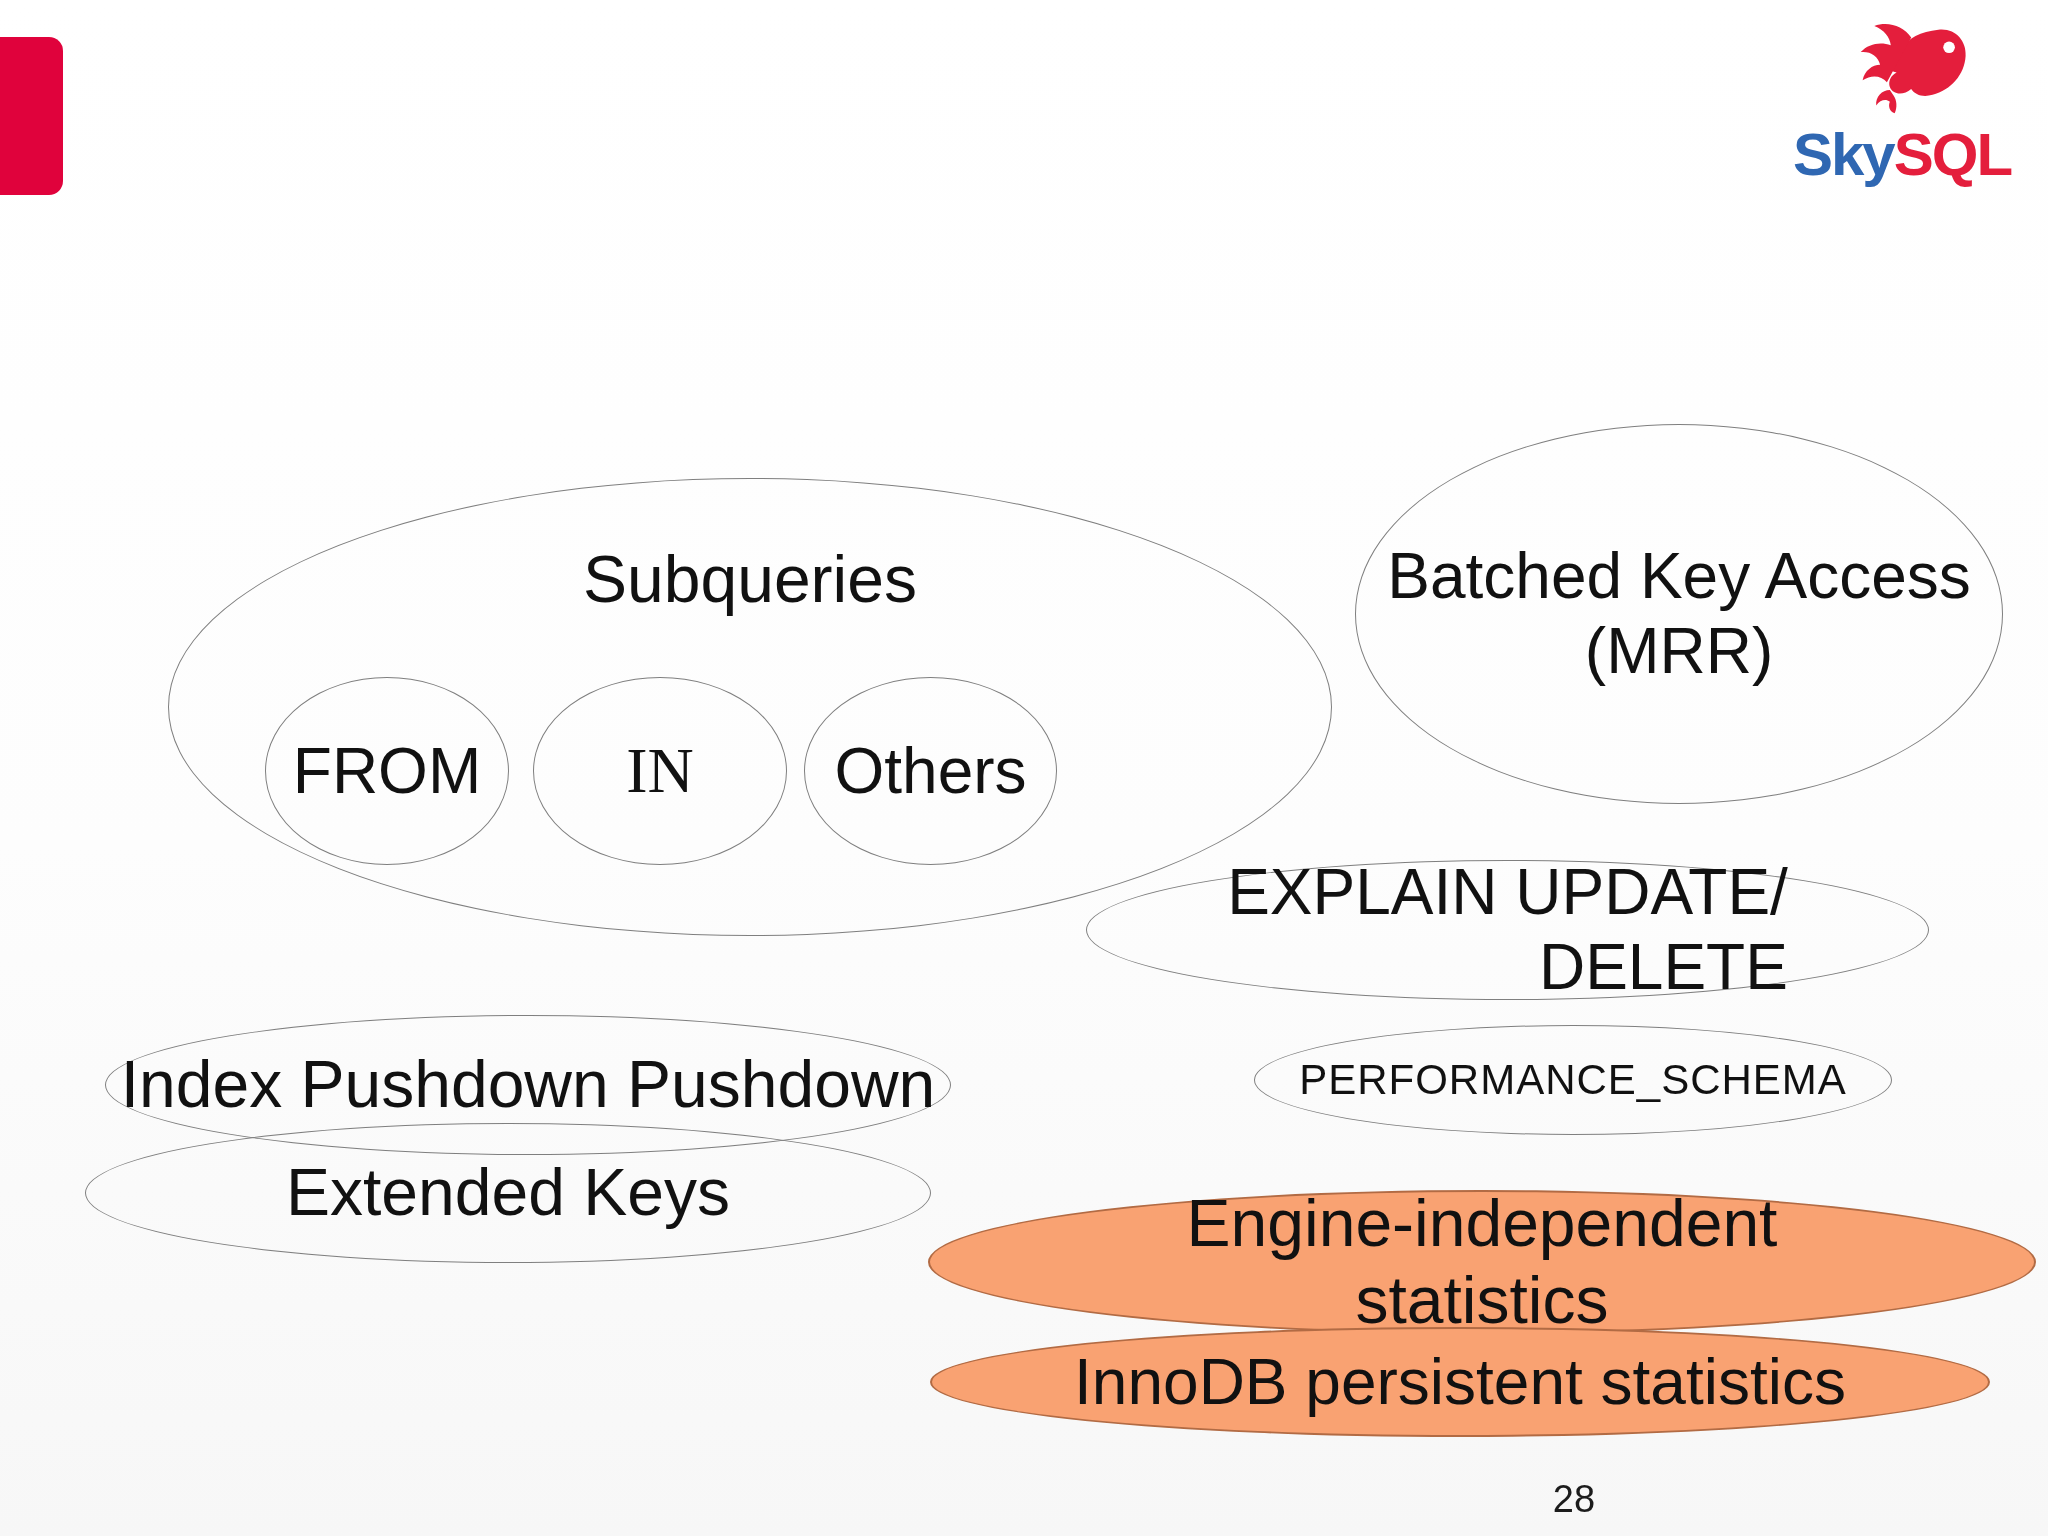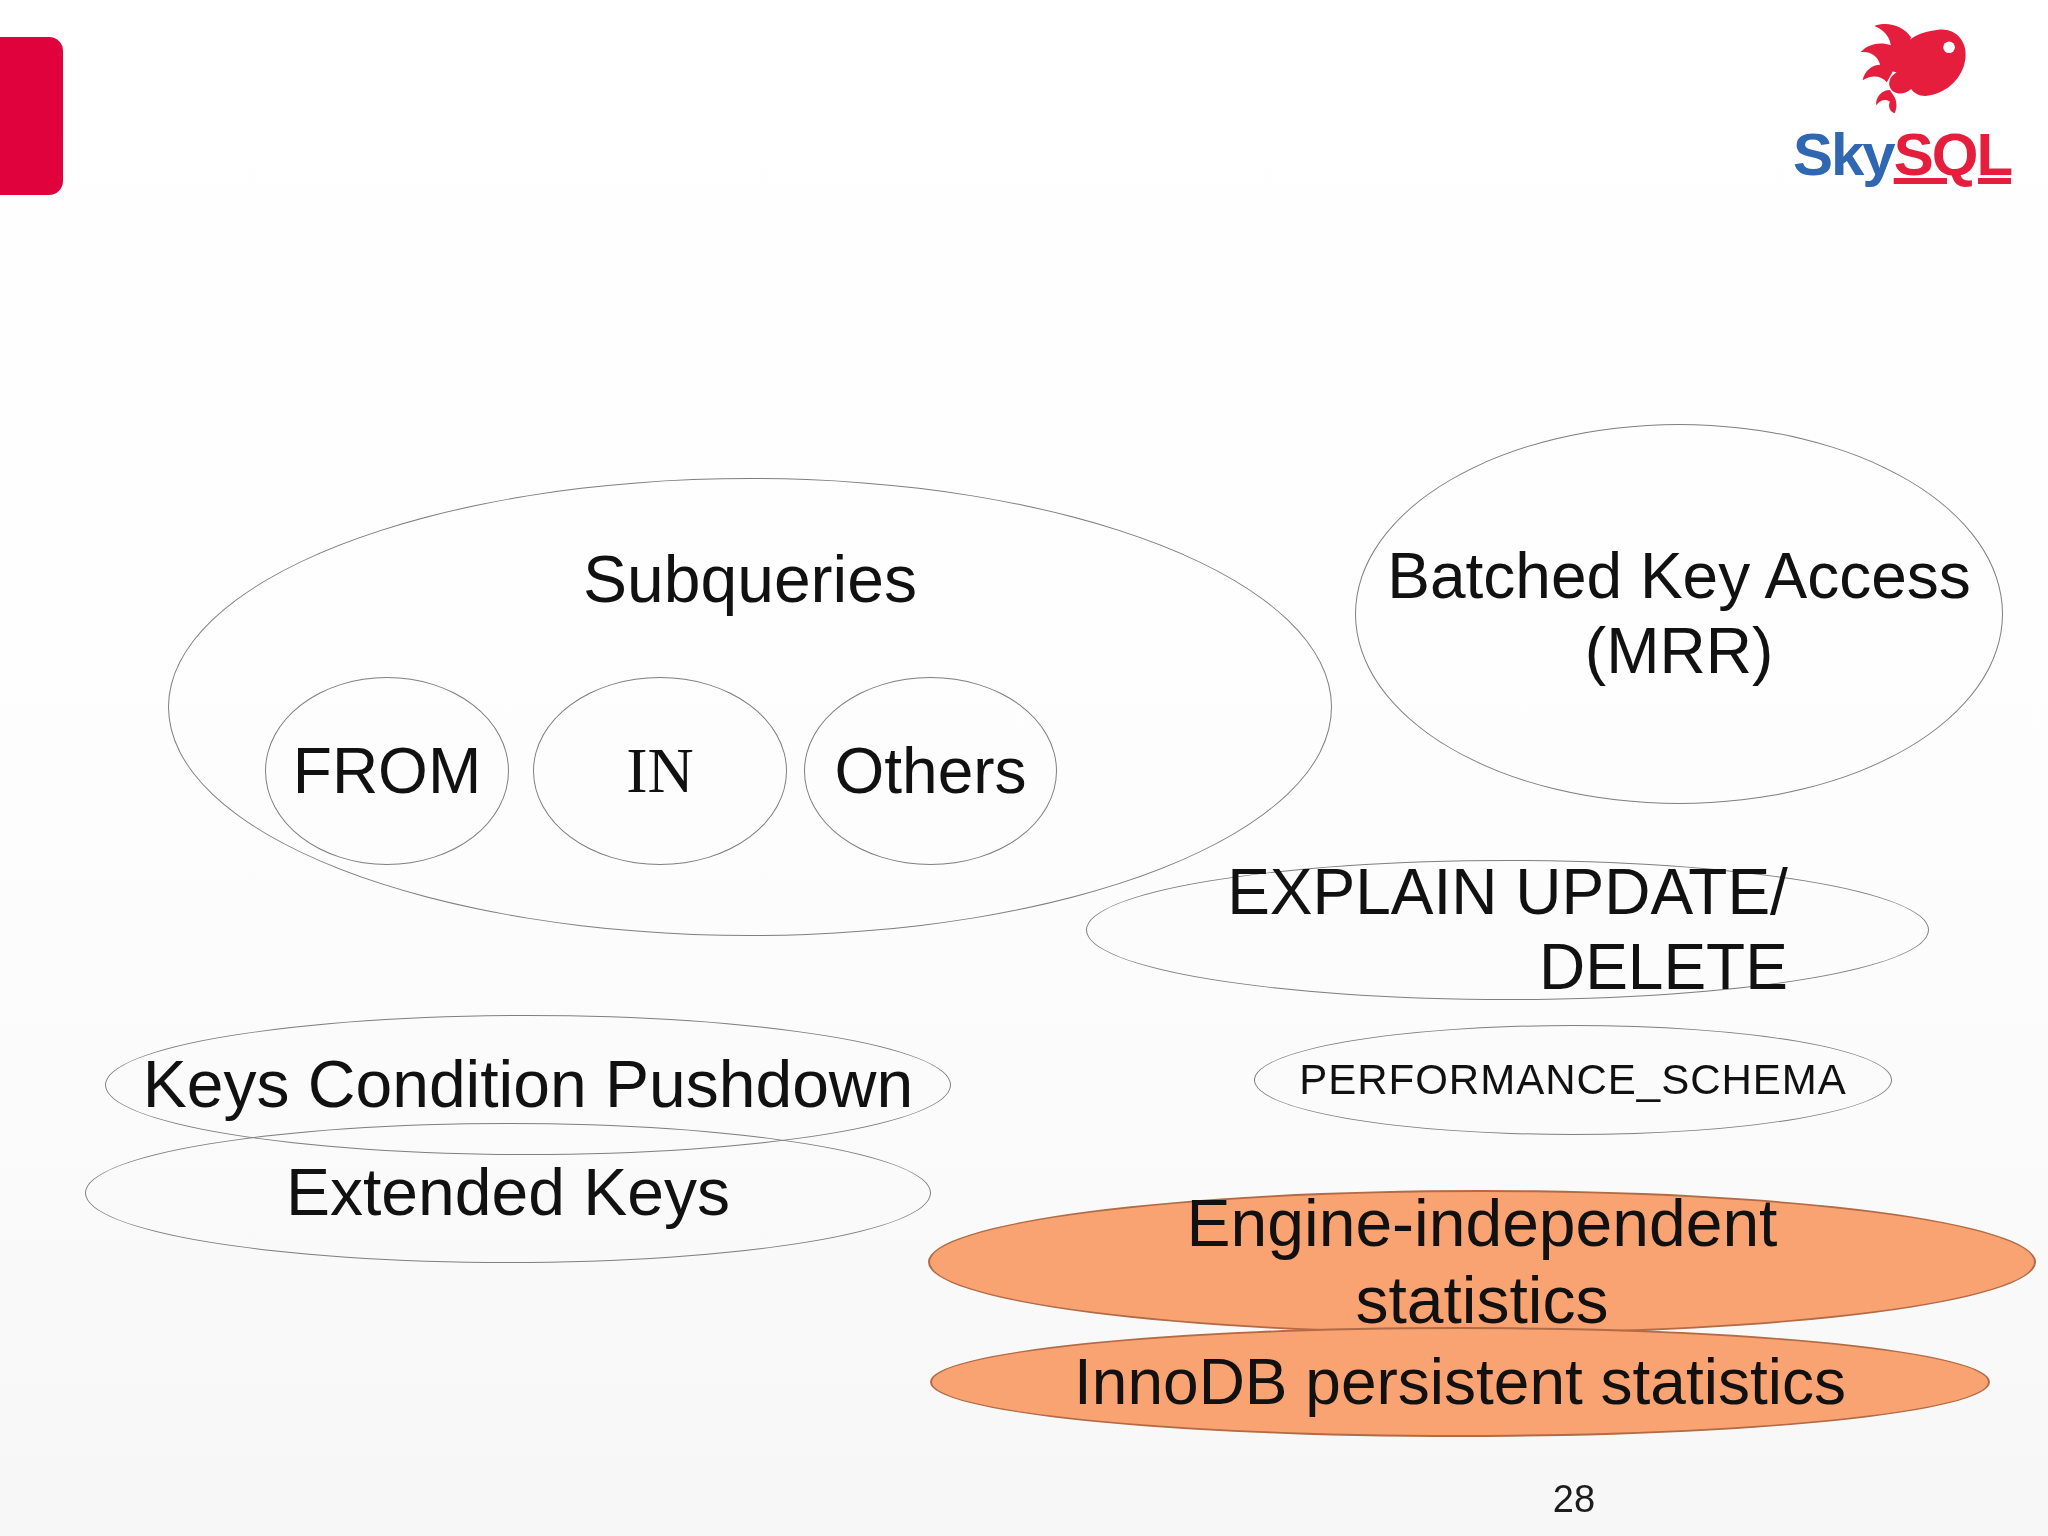--- a/index.html
+++ b/index.html
@@ -17,21 +17,21 @@
   }
   
   .logo{position:absolute;top:20px;left:1764px;width:276px;height:165px;text-align:center;}
   .logo-bird{position:absolute;top:2px;left:88px;width:132px;height:102px;}
   .logo-text{
     position:absolute;bottom:0;left:0;width:100%;
     font-size:60px;font-weight:700;letter-spacing:-2px;line-height:1;
     white-space:nowrap;
   }
   .logo-sky{color:#2f67b2;}
-  .logo-sql{color:#e41e3c;text-decoration:underline;}
+  .logo-sql{color:#e41e3c;}
   
   .ell{
     position:absolute;border:1px solid #7f7f7f;border-radius:50%;
     display:flex;align-items:center;justify-content:center;
     text-align:center;box-sizing:border-box;
   }
   .ell .lines{display:block;}
   .label{font-size:64px;line-height:1.17;white-space:nowrap;}
   .hl{
     background:#f9a272;border:2px solid #b26b44;
@@ -102,21 +102,21 @@
   </div>
 
   <div class="ell e-explain">
     <div class="lines">
       <div class="label">EXPLAIN UPDATE/</div>
       <div class="label">DELETE</div>
     </div>
   </div>
 
   <div class="ell e-icp">
-    <div class="label">Keys Condition Pushdown</div>
+    <div class="label">Index Pushdown Pushdown</div>
   </div>
 
   <div class="ell e-perf">
     <div class="label">PERFORMANCE_SCHEMA</div>
   </div>
 
   <div class="ell e-extkeys">
     <div class="label">Extended Keys</div>
   </div>
 

